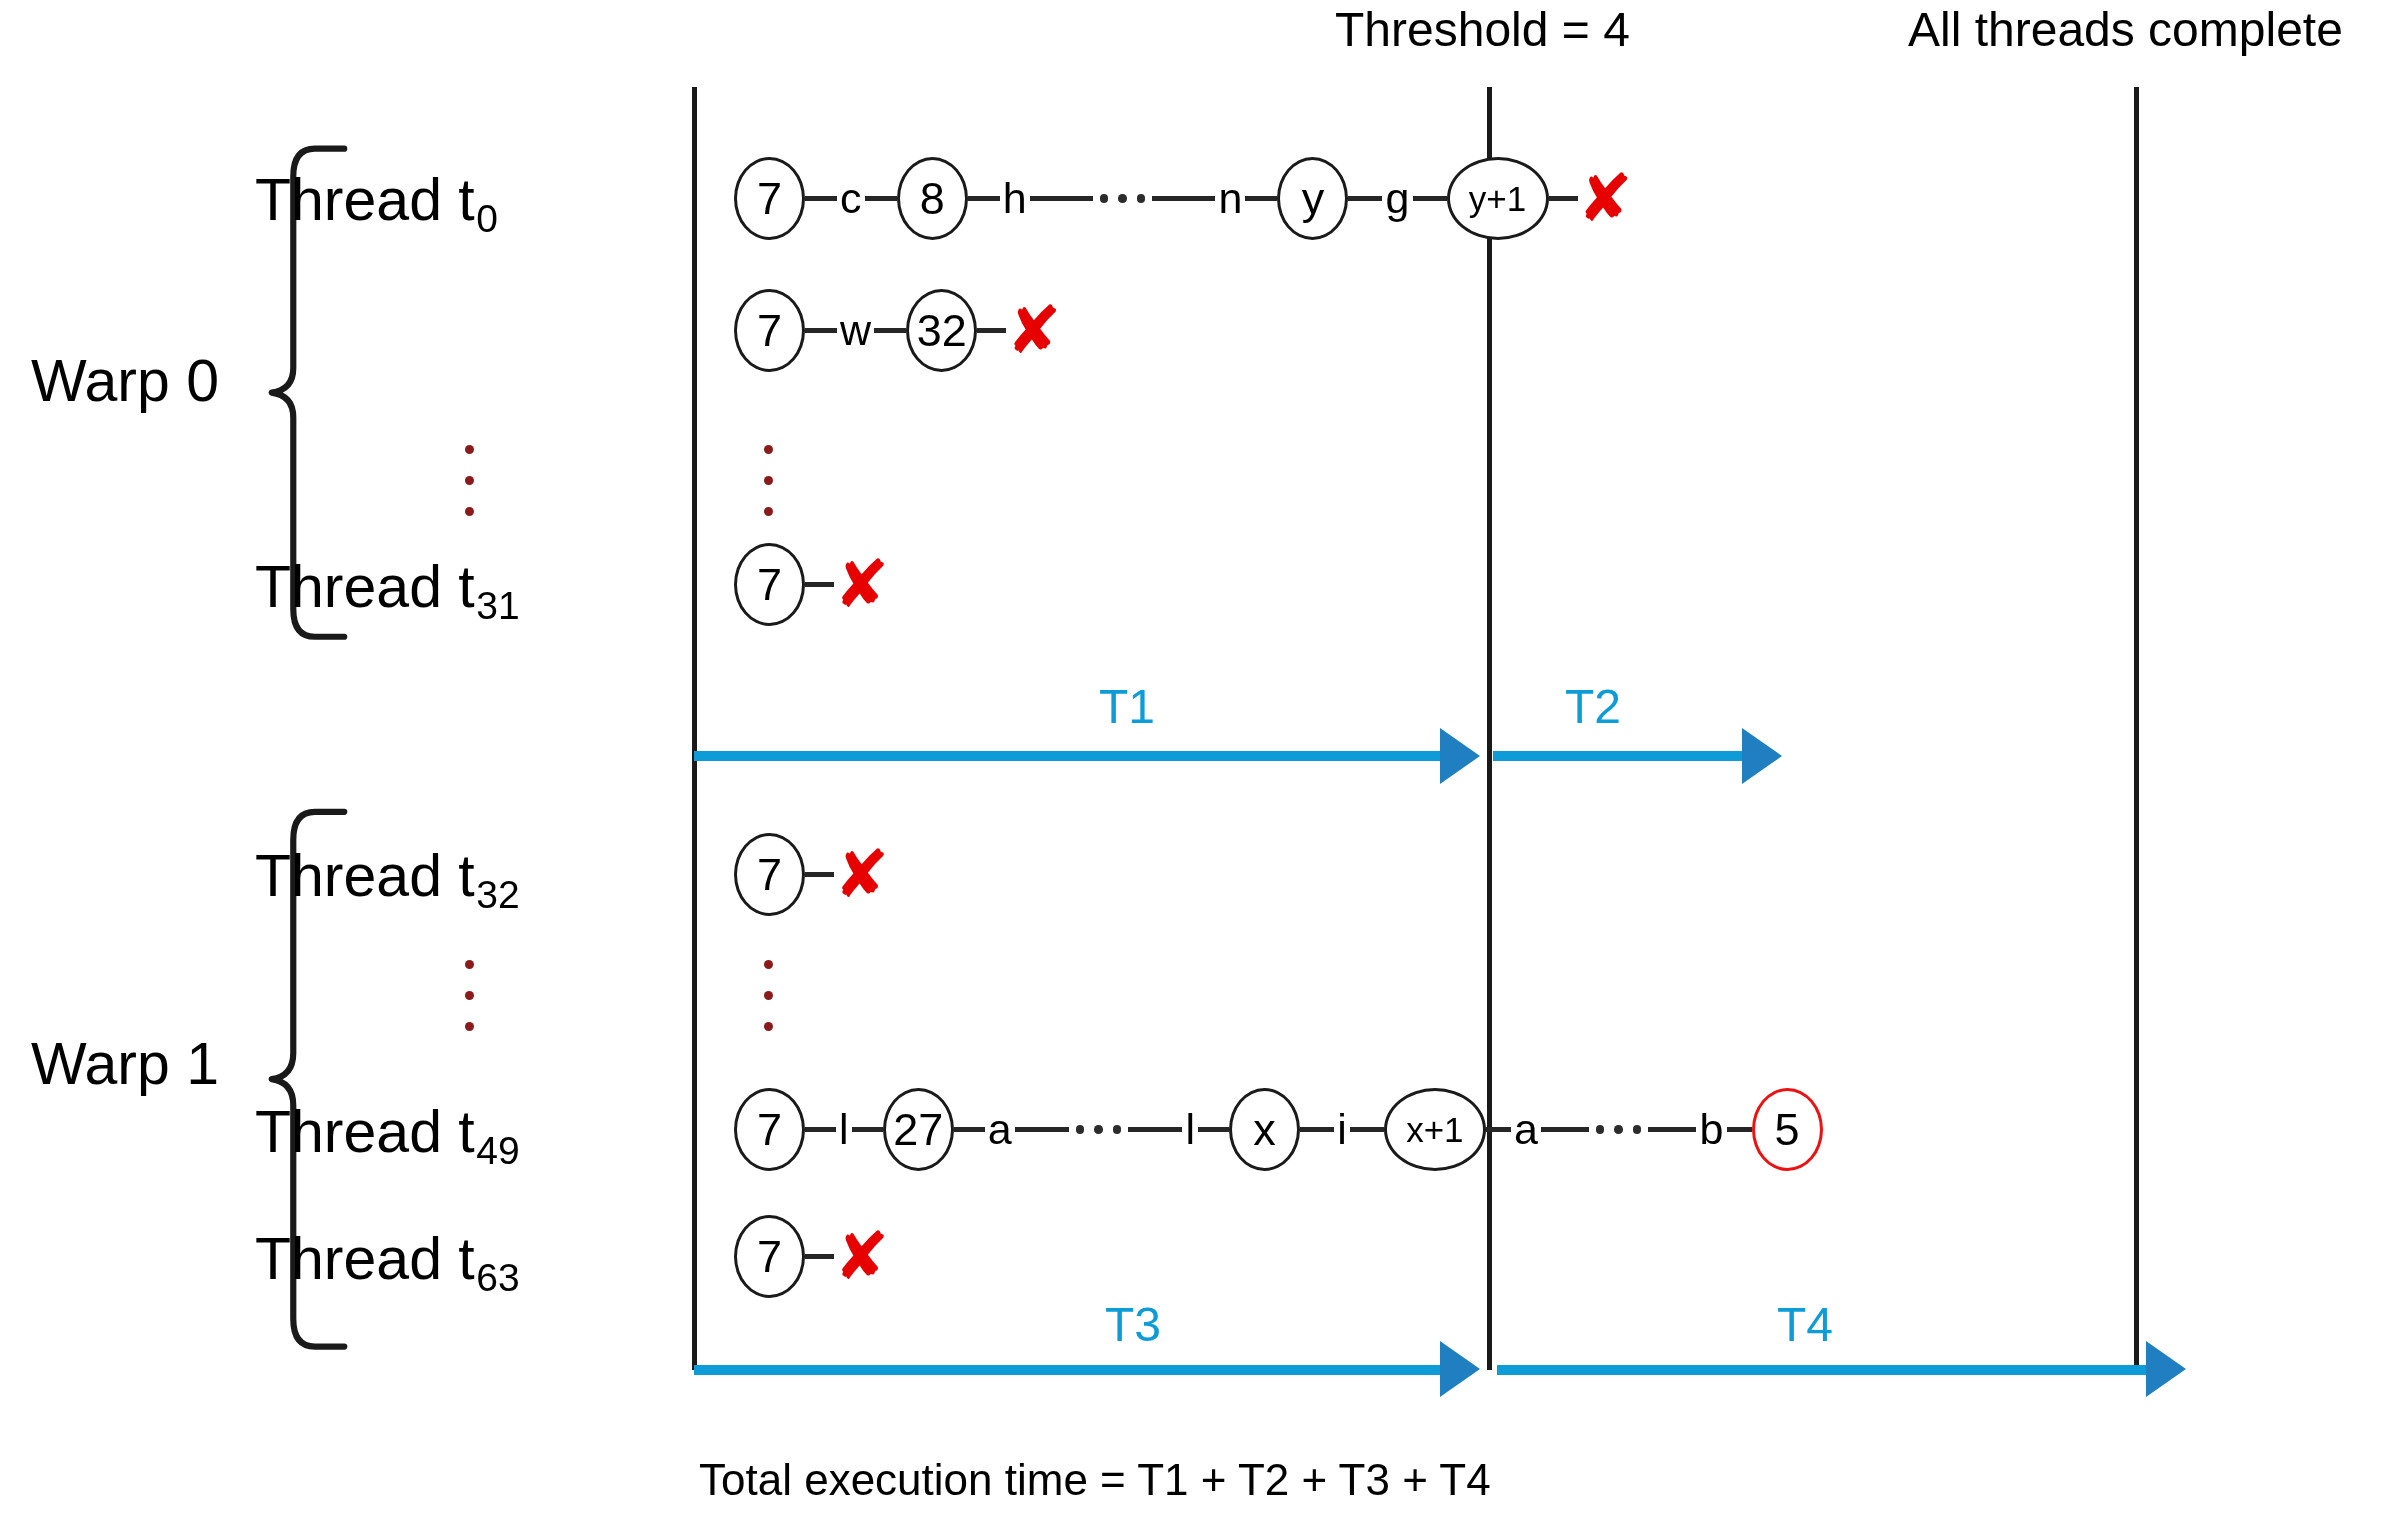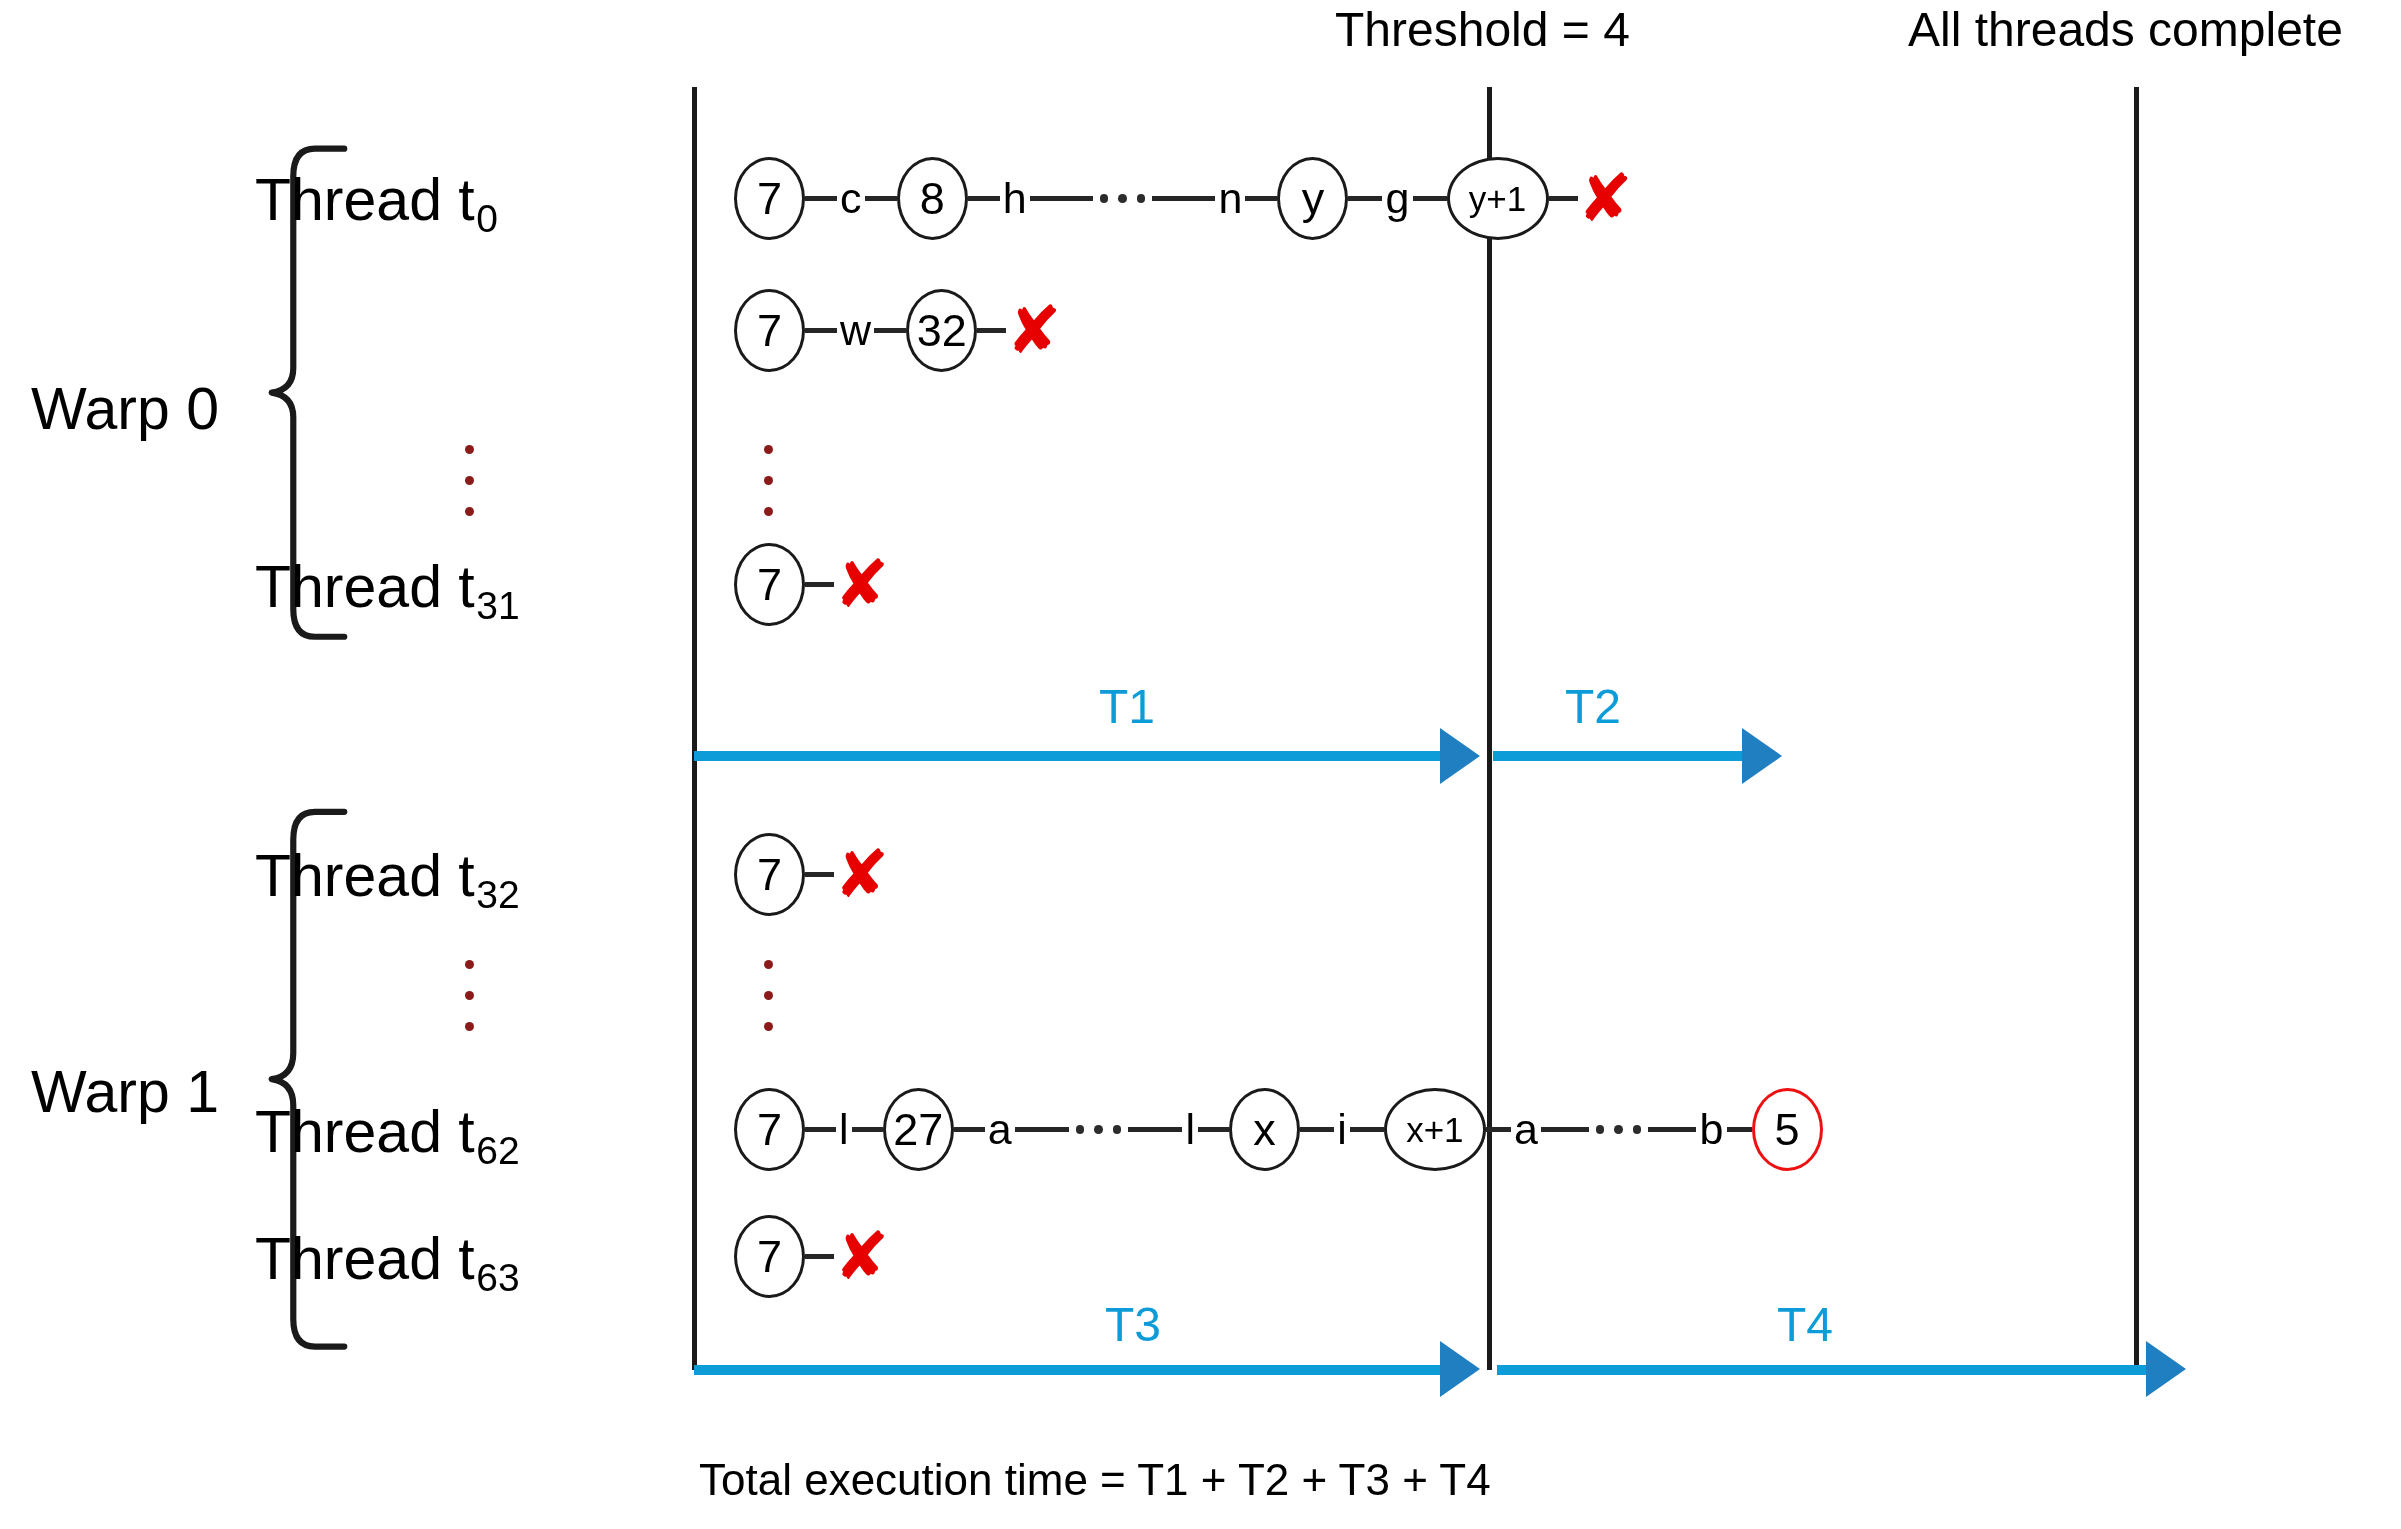--- a/index.html
+++ b/index.html
@@ -7,21 +7,21 @@
   #stage{position:relative;width:2401px;height:1530px;overflow:hidden;background:#fff;}
 
   
   .col-label{position:absolute;font-size:48px;line-height:48px;white-space:nowrap;color:#000;}
 
   
   .vline{position:absolute;width:5.4px;background:#1a1a1a;}
 
   
   .brace{position:absolute;}
-  .warp-label{position:absolute;font-size:59px;line-height:59px;white-space:nowrap;color:#000;margin-top:28px;}
+  .warp-label{position:absolute;font-size:59px;line-height:59px;white-space:nowrap;color:#000;}
 
   
   .thread-label{position:absolute;font-size:59px;line-height:64px;white-space:nowrap;color:#000;text-align:left;}
   .thread-label sub{font-size:39px;vertical-align:baseline;position:relative;top:12.4px;left:1.5px;}
 
   
   .chain{position:absolute;display:flex;align-items:center;height:87px;}
   .node{
     box-sizing:border-box;
     width:71px;height:83px;border-radius:50%;
@@ -159,21 +159,21 @@
       <i></i>
       <i></i>
     </div>
   <div class="vdots" style="left:764px;top:960px;">
       <i></i>
       <i></i>
       <i></i>
     </div>
 
   <div class="thread-label" style="left:255px;top:1100px;width:410px;">
-    <span>Thread t</span><sub>62</sub>
+    <span>Thread t</span><sub>49</sub>
   </div>
   <div class="chain" style="left:734px;top:1086px;">
     <div class="node">7</div>
     <div class="seg" style="width:31px;"></div>
     <div class="edge-label">l</div>
     <div class="seg" style="width:31px;"></div>
     <div class="node">27</div>
     <div class="seg" style="width:31px;"></div>
     <div class="edge-label">a</div>
     <div class="seg" style="width:54px;"></div>

